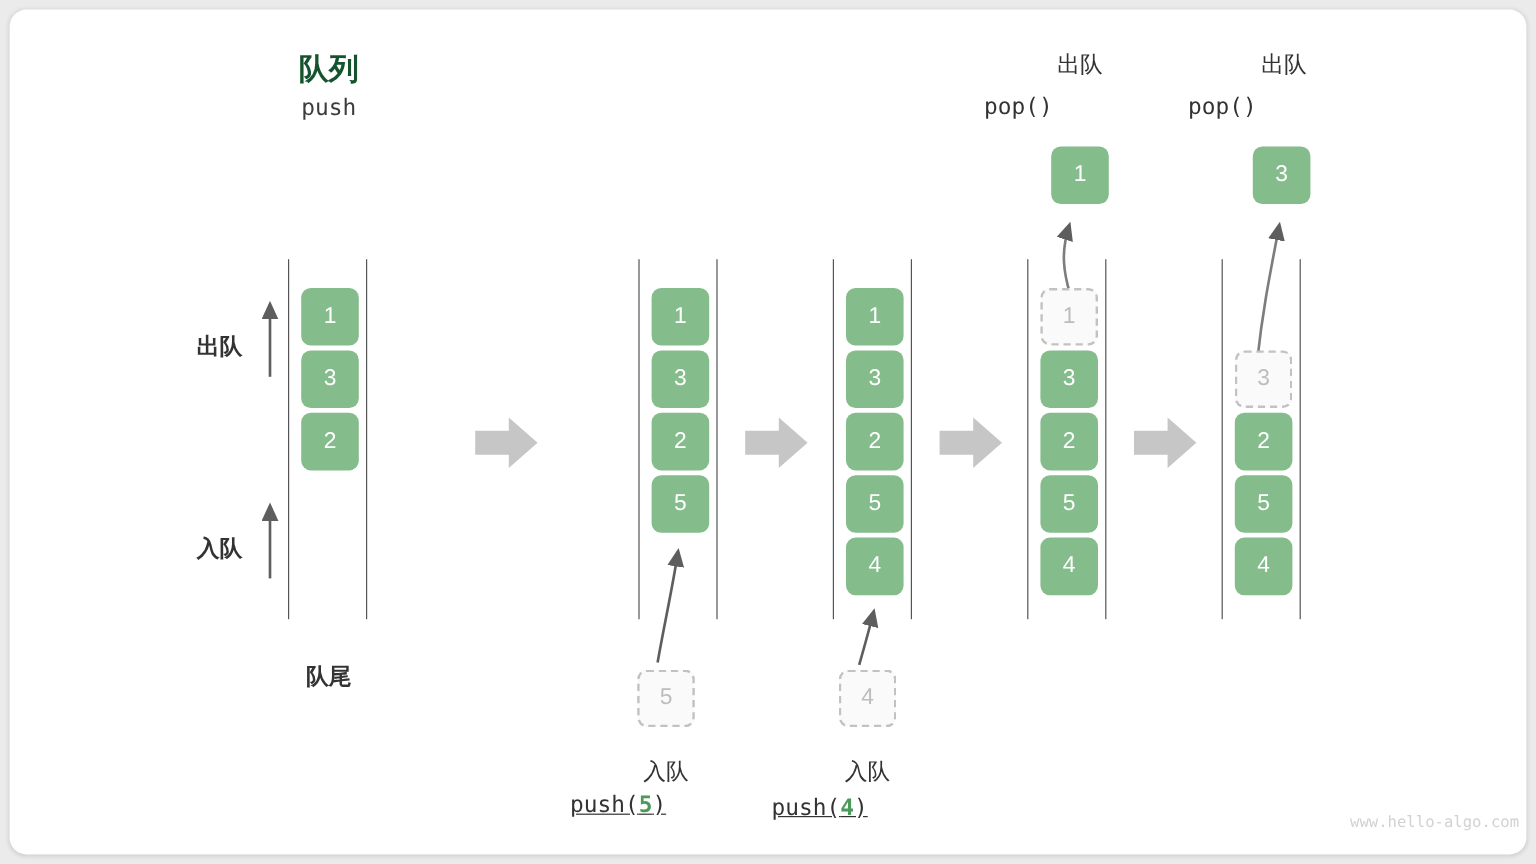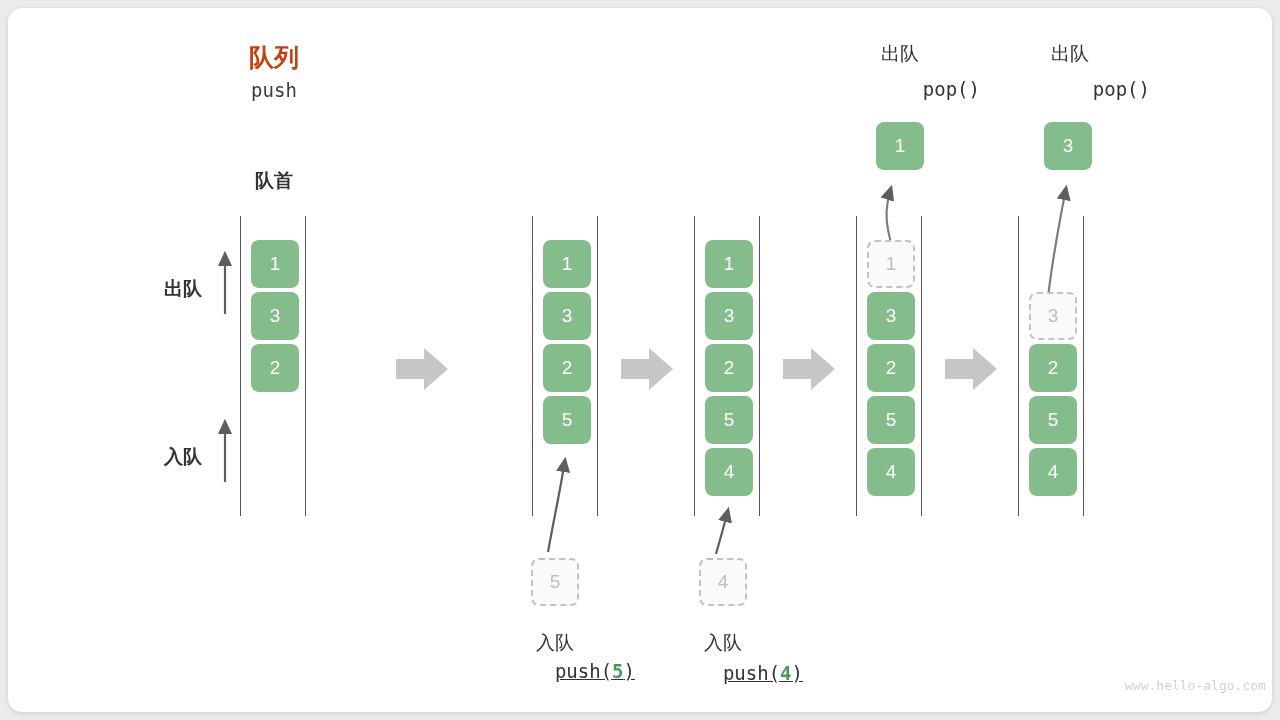--- a/index.html
+++ b/index.html
@@ -15,40 +15,40 @@
     width: 1264px; height: 704px;
     background: #ffffff;
     border-radius: 14px;
     box-shadow: 0 1px 4px rgba(0,0,0,0.14);
     overflow: hidden;
   }
   .abs { position: absolute; }
 
   
   .title-cn {
-    font-size: 25px; font-weight: bold; color: #c2410c;
+    font-size: 25px; font-weight: bold; color: #14532d;
     text-align: center; white-space: nowrap;
   }
   .title-en {
     font-family: "DejaVu Sans Mono", "Liberation Mono", monospace;
     font-size: 19px; color: #3c3c3c;
     text-align: center; white-space: nowrap;
   }
   .label-bold {
     font-size: 19px; font-weight: bold; color: #333333;
     text-align: center; white-space: nowrap;
   }
   .op-cn {
     font-size: 19px; color: #333333;
     text-align: center; white-space: nowrap;
   }
   .op-code {
     font-family: "DejaVu Sans Mono", "Liberation Mono", monospace;
     font-size: 19px; color: #333333;
-    text-align: right; white-space: nowrap;
+    text-align: left; white-space: nowrap;
   }
   .op-code .arg { color: #4c9a5a; font-weight: bold; }
   .watermark {
     font-family: "DejaVu Sans Mono", "Liberation Mono", monospace;
     font-size: 13px; color: #d2d2d2; white-space: nowrap;
   }
 
   
   .rail {
     width: 1px;
@@ -73,21 +73,21 @@
   svg { overflow: visible; }
 </style>
 </head>
 <body>
 
 <div id="card">
 
   <div class="abs title-cn" style="left:186px; top:33px; width:160px;">队列</div>
   <div class="abs title-en" style="left:186px; top:71px; width:160px;">push</div>
 
-  <div class="abs label-bold" style="left:186px; top:160px; width:160px;">队首</div>
+  <div class="abs label-bold" style="left:186px; top:543px; width:160px;">队尾</div>
 
   <div class="abs label-bold" style="left:135px; top:268px; width:80px;">出队</div>
   <svg class="abs" style="left:206px; top:236px;" width="24" height="72">
     <defs>
       <marker id="ah-gray" markerWidth="7" markerHeight="7" refX="5.5" refY="3.2" orient="auto">
         <path d="M0,0 L7,3.2 L0,6.4 z" fill="#5e5e5e"></path>
       </marker>
     </defs>
     <line x1="11" y1="70" x2="11" y2="10" stroke="#5e5e5e" stroke-width="2.2" marker-end="url(#ah-gray)"></line>
   </svg>

